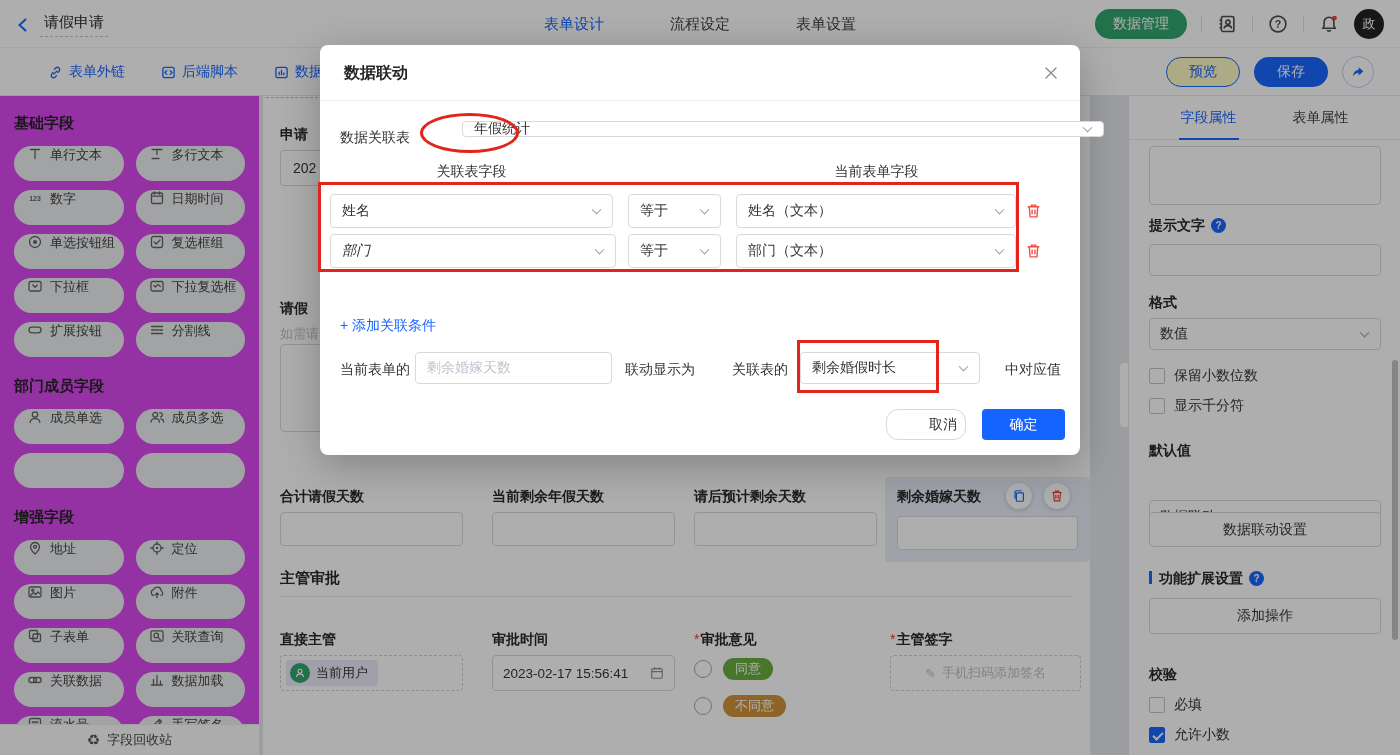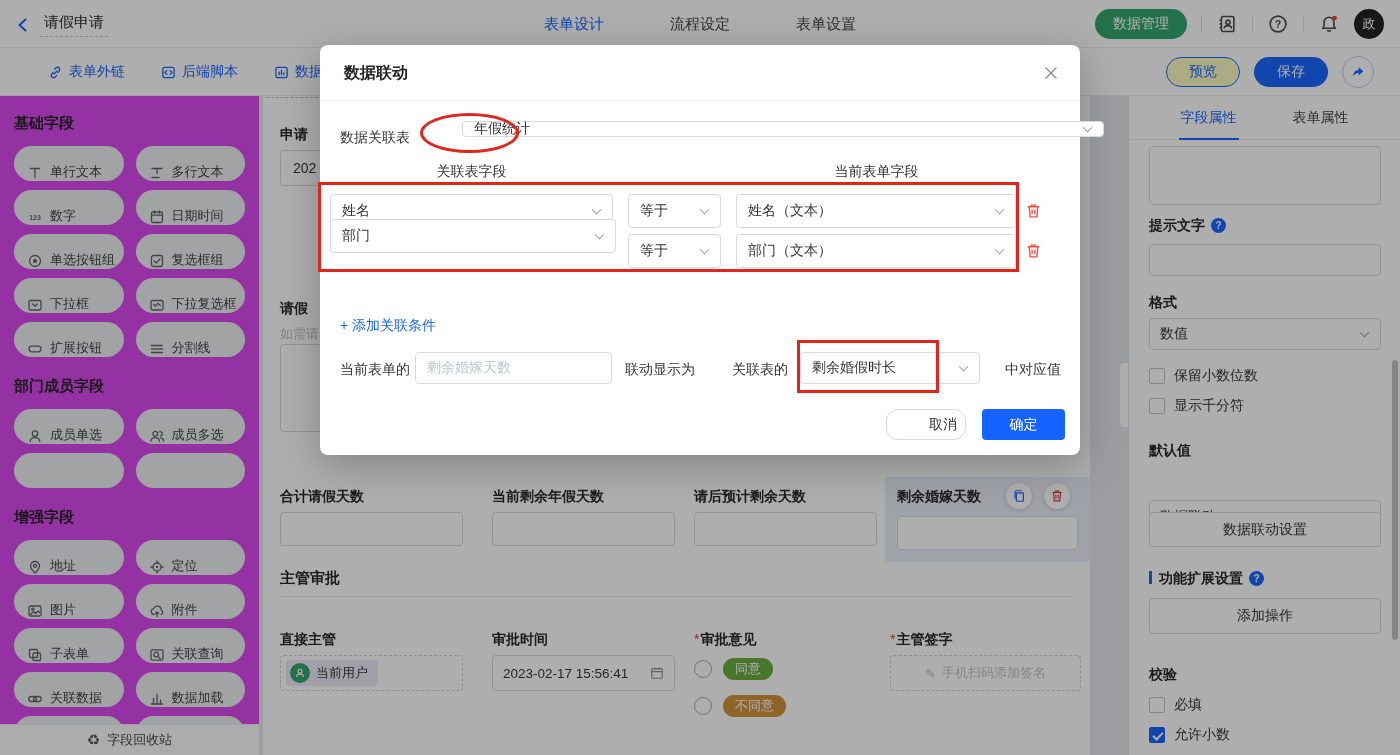--- a/index.html
+++ b/index.html
@@ -29,21 +29,21 @@
   .btn-outline { width:74px; height:30px; border-radius:15px; border:1px solid #1664ff; color:#1664ff; background:#fef9c3; font-size:14px; display:flex; align-items:center; justify-content:center; cursor:pointer; }
   .btn-solid { width:74px; height:30px; border-radius:15px; background:#1664ff; color:#fff; border:none; font-size:14px; display:flex; align-items:center; justify-content:center; cursor:pointer; }
   .btn-circle { width:32px; height:32px; border-radius:50%; border:1px solid #bcd0f7; background:#fff; display:flex; align-items:center; justify-content:center; cursor:pointer; }
 
   
   .sidebar { position:absolute; left:0; top:96px; width:260px; height:659px; background:#d946ef; border-right:1px solid #e7e9ec; overflow:hidden; }
   .sb-inner { padding:18px 14px 0 14px; }
   .sb-title { font-size:15px; font-weight:bold; color:#1f1f1f; margin-bottom:13px; }
   .sb-section { margin-bottom:20px; }
   .sb-grid { display:grid; grid-template-columns:1fr 1fr; gap:9px 12px; }
-  .field-btn { height:35px; border-radius:18px; background:#edeff2; display:flex; align-items:flex-end; gap:7px; padding:0 0 0 13px; font-size:13px; color:#3d3d3d; cursor:grab; white-space:nowrap; overflow:hidden; }
+  .field-btn { height:35px; border-radius:18px; background:#edeff2; display:flex; align-items:flex-start; gap:7px; padding:0 0 0 13px; font-size:13px; color:#3d3d3d; cursor:grab; white-space:nowrap; overflow:hidden; }
   .field-btn .fi { display:flex; width:16px; height:16px; flex:none; }
   .sb-footer { position:absolute; left:0; bottom:0; width:259px; height:31px; background:#fcfdfe; border-top:1px solid #ebebeb; display:flex; align-items:center; justify-content:center; gap:7px; font-size:13px; color:#454545; cursor:pointer; }
 
   
   .canvas { position:absolute; left:260px; top:96px; width:868px; height:659px; background:#e3e6ea; }
   .form-card { position:absolute; left:3px; top:0; width:827px; height:659px; background:#fff; }
   .fc-label { font-weight:bold; font-size:14px; color:#262626; }
   .fc-input { background:#fff; border:1px solid #d9d9d9; border-radius:4px; }
   .hint-grey { color:#bfbfbf; font-size:13px; }
   .sel-field { background:#e9eef8; border-radius:4px; }
@@ -564,21 +564,21 @@
     <span class="chev"></span>
   </div>
   <div class="m-select" style="left:416px;top:149px;width:280px;height:34px;">
     <span>姓名（文本）</span>
     <span class="chev"></span>
   </div>
   <svg class="m-trash" style="left:705px;top:157px;" viewBox="0 0 16 16" fill="none" stroke="#f04f43" stroke-width="1.3">
       <path d="M2.5 4h11M6 4V2.5h4V4M4 4l.8 9.5h6.4L12 4M6.7 6.5v4.5M9.3 6.5v4.5"></path>
     </svg>
 
-  <div class="m-select" style="left:10px;top:174px;width:286px;height:34px;">
+  <div class="m-select" style="left:10px;top:189px;width:286px;height:34px;font-style:italic;">
     <span>部门</span>
     <span class="chev"></span>
   </div>
   <div class="m-select" style="left:308px;top:189px;width:93px;height:34px;">
     <span>等于</span>
     <span class="chev"></span>
   </div>
   <div class="m-select" style="left:416px;top:189px;width:280px;height:34px;">
     <span>部门（文本）</span>
     <span class="chev"></span>

